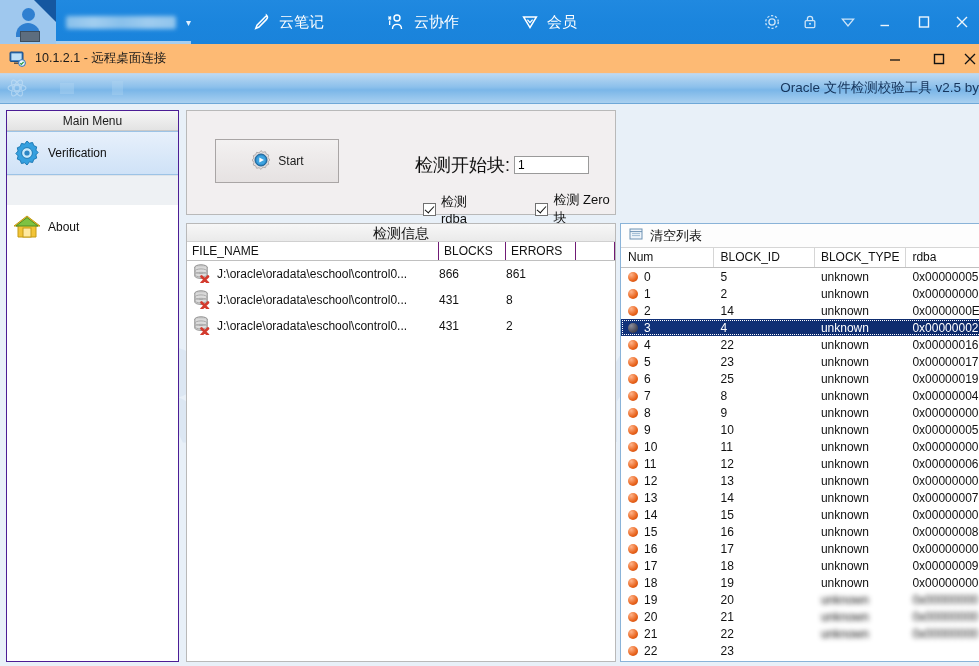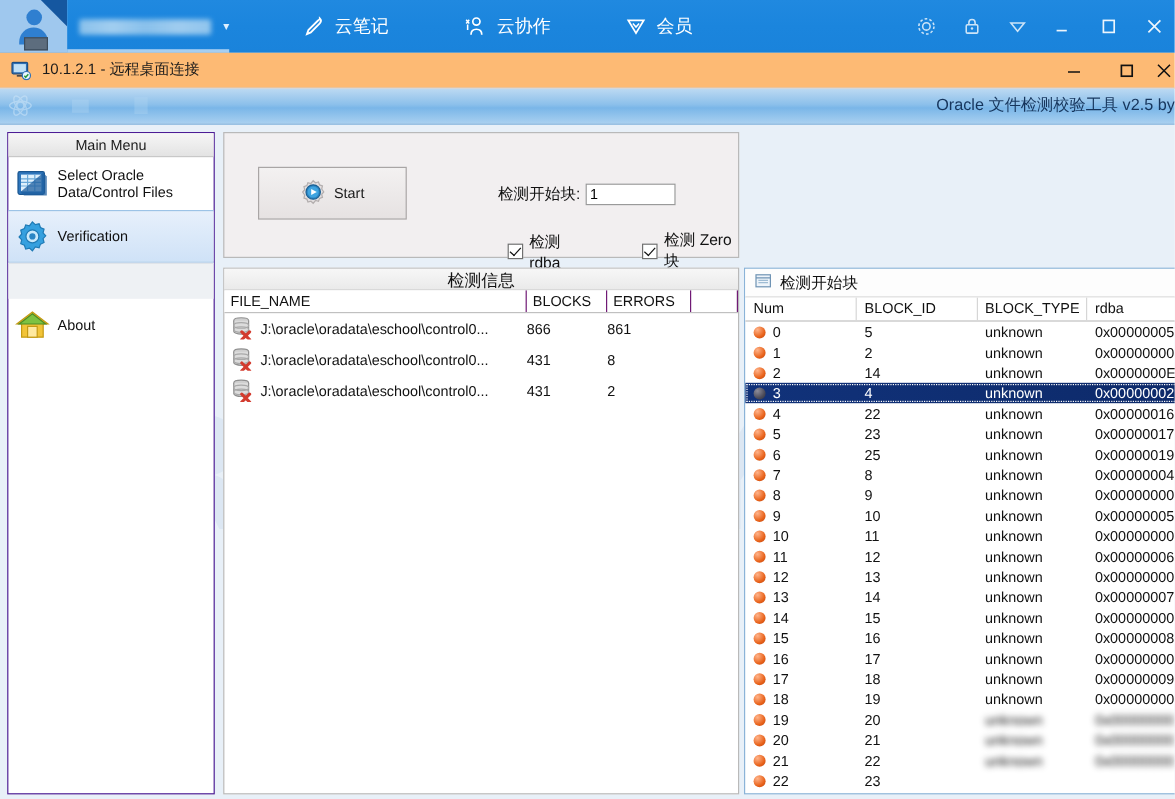--- a/index.html
+++ b/index.html
@@ -105,21 +105,21 @@
     position:absolute; left:186px; top:6px; width:430px; height:105px;
     background:#f2eff0; border:1px solid #b9b9b9; z-index:3;
   }
   .startbtn {
     position:absolute; left:28px; top:28px; width:124px; height:44px;
     background:linear-gradient(to bottom,#f3f1f1,#e6e2e2);
     border:1px solid #a9a5a5; display:flex; align-items:center; justify-content:center; gap:6px;
     cursor:pointer; font-size:12px; color:#1a1a1a;
   }
   .fld-row { position:absolute; left:228px; top:42px; display:flex; align-items:center; gap:4px; }
-  .fld-label { font-size:13px; color:#111; }
+  .fld-label { font-size:18px; color:#111; }
   .fld-input { width:75px; height:18px; border:1px solid #9a9a9a; background:#fff;
     font-size:12px; padding:0 3px; font-family:"Liberation Sans",sans-serif; }
   .chk-row { position:absolute; left:236px; top:80px; display:flex; align-items:center; gap:48px; }
   .chk { display:flex; align-items:center; gap:5px; font-size:13px; color:#111; cursor:pointer; }
   .chk-box { width:13px; height:13px; border:1px solid #707070; background:#fff;
     position:relative; flex:0 0 auto; }
   .chk-box.on::after { content:""; position:absolute; left:3px; top:0px; width:4px; height:8px;
     border:solid #111; border-width:0 1.6px 1.6px 0; transform:rotate(42deg); }
 
   
@@ -312,32 +312,20 @@
       <div class="watermark">FROMBYTE</div>
       <div class="wm-leaf">
         <svg width="90" height="120" viewBox="0 0 90 120">
             <path d="M70 10 C30 25 8 60 20 100 C48 96 78 62 70 10 Z" fill="#e4f2e2"></path>
           </svg>
       </div>
 
       <div class="sidebar">
         <div class="sb-head">Main Menu</div>
 
-        <div class="sb-item">
-          <span class="sb-icon">
-            <svg width="30" height="30" viewBox="0 0 30 30">
-              <rect x="3" y="5" width="22" height="19" rx="1.5" fill="#2e76bc" stroke="#19558f"></rect>
-              <rect x="5.5" y="7.5" width="17" height="14" fill="#dff0fc"></rect>
-              <path d="M5.5 11 H22.5 M5.5 14 H22.5 M5.5 17 H22.5" stroke="#6aa8d8" stroke-width="1"></path>
-              <path d="M11 7.5 V21.5 M17 7.5 V21.5" stroke="#6aa8d8" stroke-width="1"></path>
-              <path d="M24 6 L27 9 V25 H8 L5 22" fill="#1f5f9f" opacity=".75"></path>
-            </svg>
-          </span>
-          <span class="sb-label">Select Oracle Data/Control Files</span>
-        </div>
 
         <div class="sb-item sel">
           <span class="sb-icon">
             <svg width="30" height="30" viewBox="0 0 30 30">
               <path d="M15 3 l2.4 2.2 3.2-.7 1.1 3.1 3 1.3-.8 3.2 2.2 2.4-2.2 2.4.8 3.2-3 1.3-1.1 3.1-3.2-.7L15 27l-2.4-2.2-3.2.7-1.1-3.1-3-1.3.8-3.2L3.9 15.5 6.1 13l-.8-3.2 3-1.3 1.1-3.1 3.2.7z" fill="#35a0df" stroke="#1e7ab5"></path>
               <circle cx="15" cy="15" r="5.4" fill="#c9e9fb" stroke="#1e7ab5"></circle>
               <circle cx="15" cy="15" r="2.6" fill="#2b86c4"></circle>
             </svg>
           </span>
           <span class="sb-label">Verification</span>
@@ -443,21 +431,21 @@
 
       <div class="blockpanel">
         <div class="clear-row">
           <span>
             <svg width="14" height="14" viewBox="0 0 14 14">
                 <rect x="1" y="2" width="12" height="10" fill="#eef4fa" stroke="#6f93b4"></rect>
                 <path d="M1 4.6 H13" stroke="#6f93b4"></path>
                 <path d="M3 6.6 H11 M3 8.6 H11" stroke="#9fbcd4"></path>
               </svg>
           </span>
-          <span class="clear-label">检测开始块</span>
+          <span class="clear-label">清空列表</span>
         </div>
         <div class="bh-row">
           <div class="bh bc-num">Num</div>
           <div class="bh bc-id">BLOCK_ID</div>
           <div class="bh bc-type">BLOCK_TYPE</div>
           <div class="bh bc-rdba">rdba</div>
         </div>
         <div id="block-rows">
             <div class="brow">
               <div class="bc bc-num">

